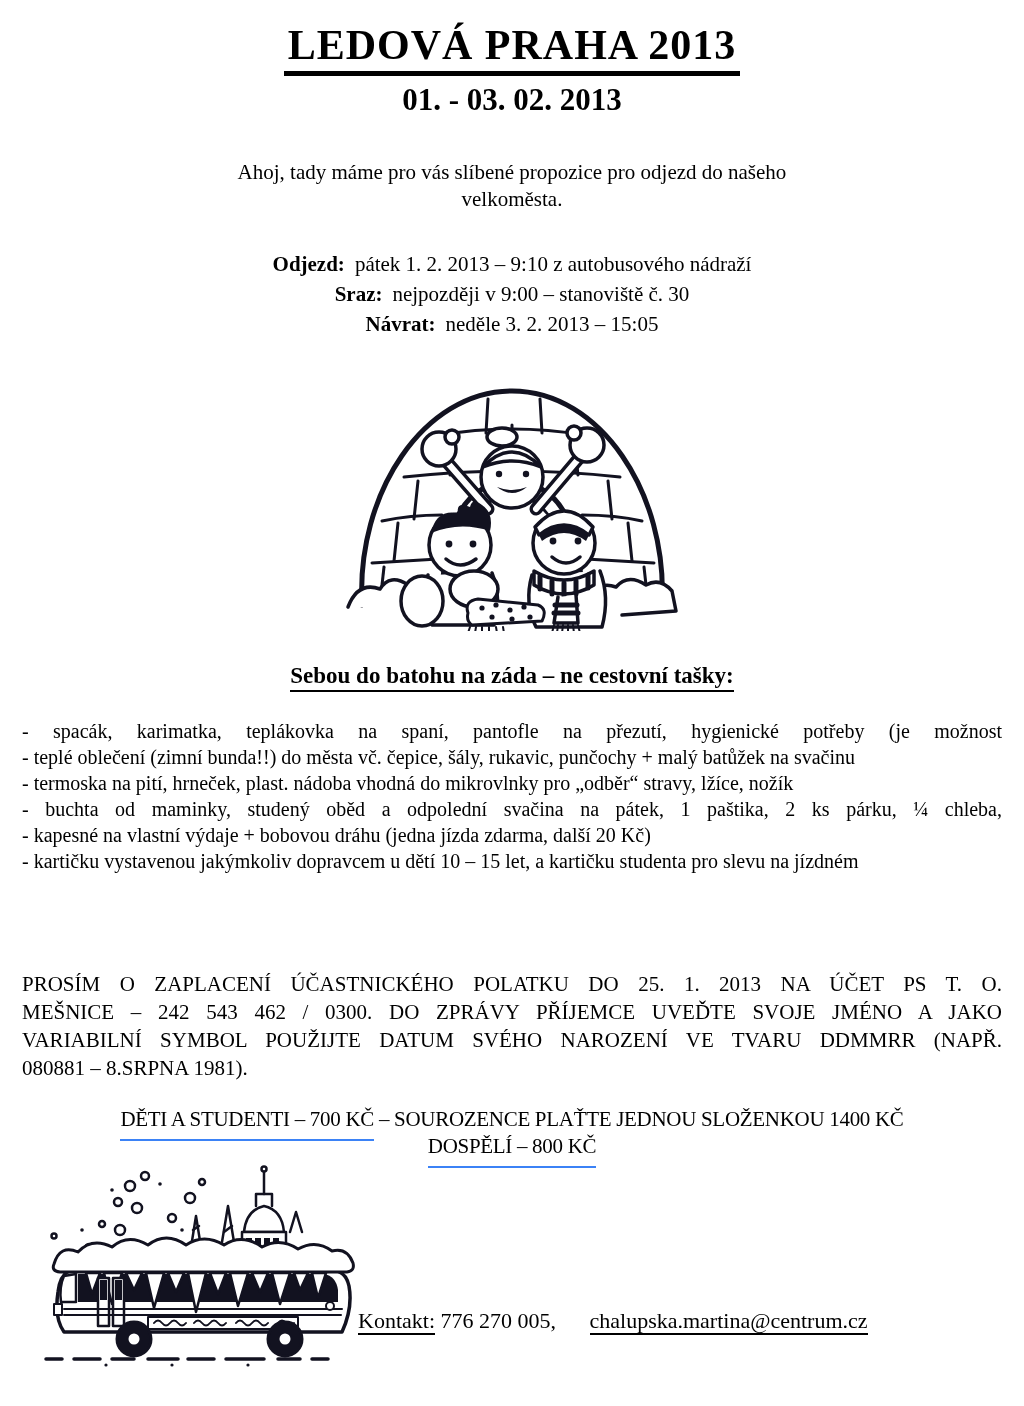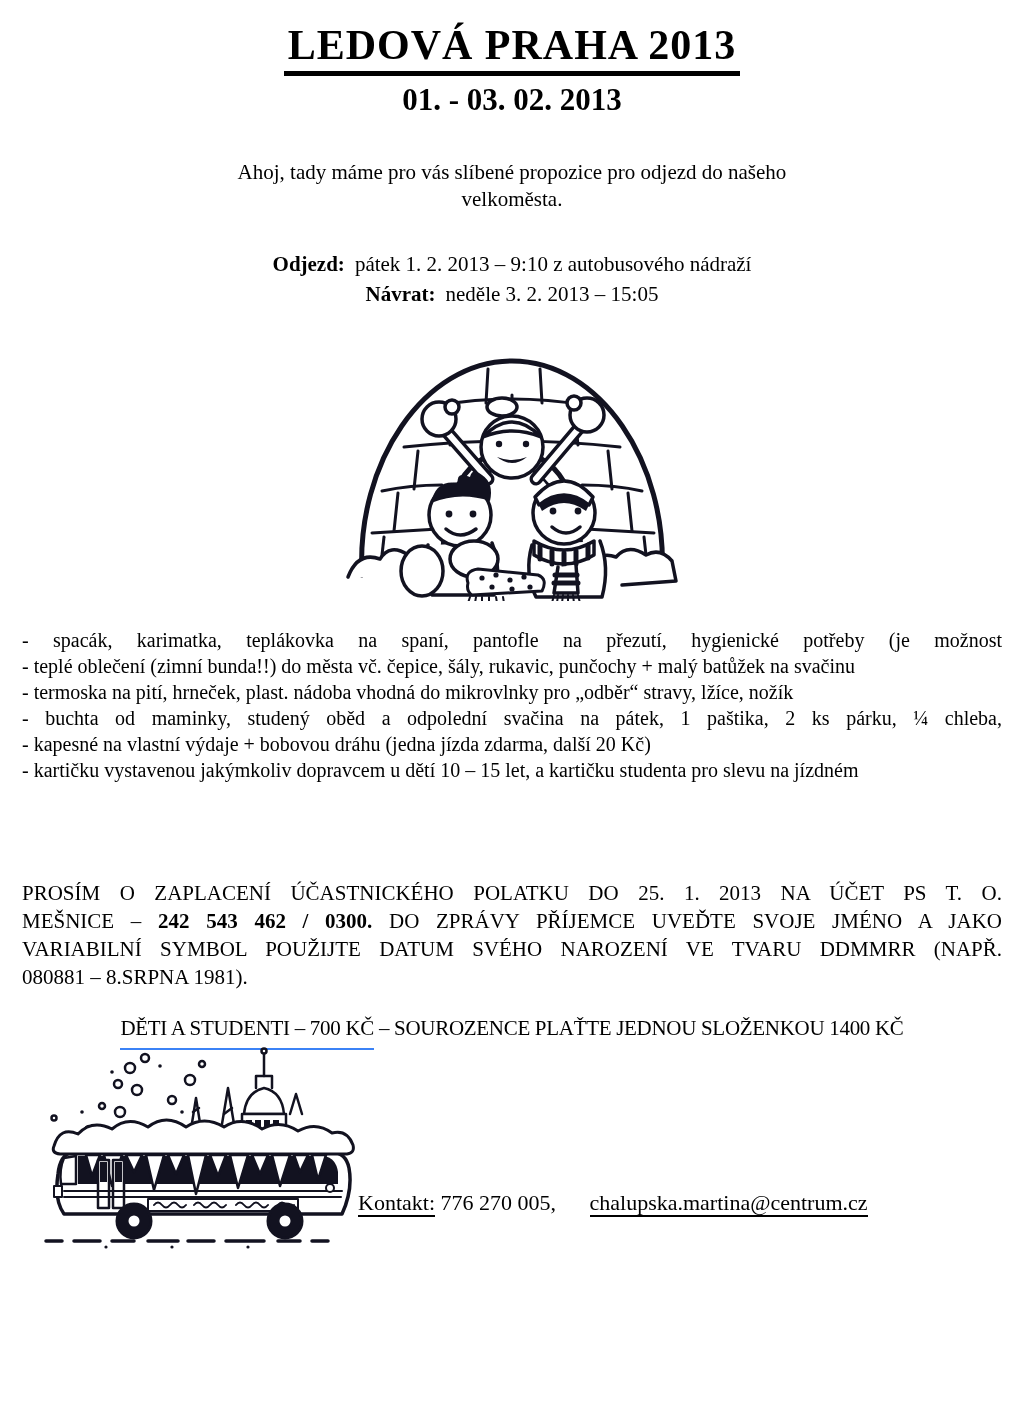--- a/index.html
+++ b/index.html
@@ -50,21 +50,21 @@
   .packing-list{
     width:980px;margin:26px auto 0 auto;
     font-size:20px;line-height:26px;
     text-align:left;
   }
   .jline{text-align:justify;text-align-last:justify;}
   .payment{
     width:980px;margin:96px auto 0 auto;
     font-size:21px;line-height:28px;
   }
-  .payment .bold{font-weight:bold;}
+  .payment .bold{font-weight:normal;}
   .prices{
     margin-top:24px;
     font-size:21px;line-height:27px;
     letter-spacing:-0.3px;
     text-align:center;
   }
   .u{border-bottom:2px solid #3b82f6;padding-bottom:8px;}
   .bus-row{position:relative;margin-top:0;height:210px;}
   .bus-art{position:absolute;left:42px;top:0;}
   .contact{
@@ -87,20 +87,23 @@
   <div class="doc-subtitle">01. - 03. 02. 2013</div>
 
   <div class="intro">
     <div>Ahoj, tady máme pro vás slíbené propozice pro odjezd do našeho</div>
     <div>velkoměsta.</div>
   </div>
 
   <div class="schedule">
     <div>
       <span class="lbl">Odjezd:</span><span>pátek 1. 2. 2013 – 9:10 z autobusového nádraží</span>
+    </div>
+    <div>
+      <span class="lbl">Sraz:</span><span>nejpozději v 9:00 – stanoviště č. 30</span>
     </div>
     <div>
       <span class="lbl">Návrat:</span><span>neděle 3. 2. 2013 – 15:05</span>
     </div>
   </div>
 
   <div class="figure">
     
     <svg width="340" height="256" viewBox="0 0 340 256">
       <g class="ink" stroke-width="4">
@@ -193,20 +196,23 @@
           <circle cx="154" cy="230" r="2.6"></circle>
           <circle cx="168" cy="235" r="2.6"></circle>
         <circle cx="182" cy="232" r="2.6"></circle>
           <circle cx="150" cy="242" r="2.6"></circle>
           <circle cx="170" cy="244" r="2.6"></circle>
           <circle cx="188" cy="242" r="2.6"></circle>
       </g>
     </svg>
   </div>
 
+  <div class="packing-heading-wrap">
+    <span class="packing-heading">Sebou do batohu na záda – ne cestovní tašky:</span>
+  </div>
 
   <div class="packing-list">
     <div class="jline">- spacák, karimatka, teplákovka na spaní, pantofle na přezutí, hygienické potřeby (je možnost</div>
     <div>- teplé oblečení (zimní bunda!!) do města vč. čepice, šály, rukavic, punčochy + malý batůžek na svačinu</div>
     <div>- termoska na pití, hrneček, plast. nádoba vhodná do mikrovlnky pro „odběr“ stravy, lžíce, nožík</div>
     <div class="jline">- buchta od maminky, studený oběd a odpolední svačina na pátek, 1 paštika, 2 ks párku, ¼ chleba,</div>
     <div>- kapesné na vlastní výdaje + bobovou dráhu (jedna jízda zdarma, další 20 Kč)</div>
     <div>- kartičku vystavenou jakýmkoliv dopravcem u dětí 10 – 15 let, a kartičku studenta pro slevu na jízdném</div>
   </div>
 
@@ -215,20 +221,23 @@
     <div class="jline">
       <span>MEŠNICE – </span><span class="bold">242 543 462 / 0300.</span><span> DO ZPRÁVY PŘÍJEMCE UVEĎTE SVOJE JMÉNO A JAKO</span>
     </div>
     <div class="jline">VARIABILNÍ SYMBOL POUŽIJTE DATUM SVÉHO NAROZENÍ VE TVARU DDMMRR (NAPŘ.</div>
     <div>080881 – 8.SRPNA 1981).</div>
   </div>
 
   <div class="prices">
     <div>
       <span class="u">DĚTI A STUDENTI – 700 KČ</span><span> – SOUROZENCE PLAŤTE JEDNOU SLOŽENKOU 1400 KČ</span>
+    </div>
+    <div>
+      <span class="u">DOSPĚLÍ – 800 KČ</span>
     </div>
   </div>
 
   <div class="bus-row">
     <div class="bus-art">
       
       <svg width="330" height="207" viewBox="0 0 330 207">
 
         <g class="ink" stroke-width="2.5">
           <circle cx="88" cy="26" r="5"></circle>

